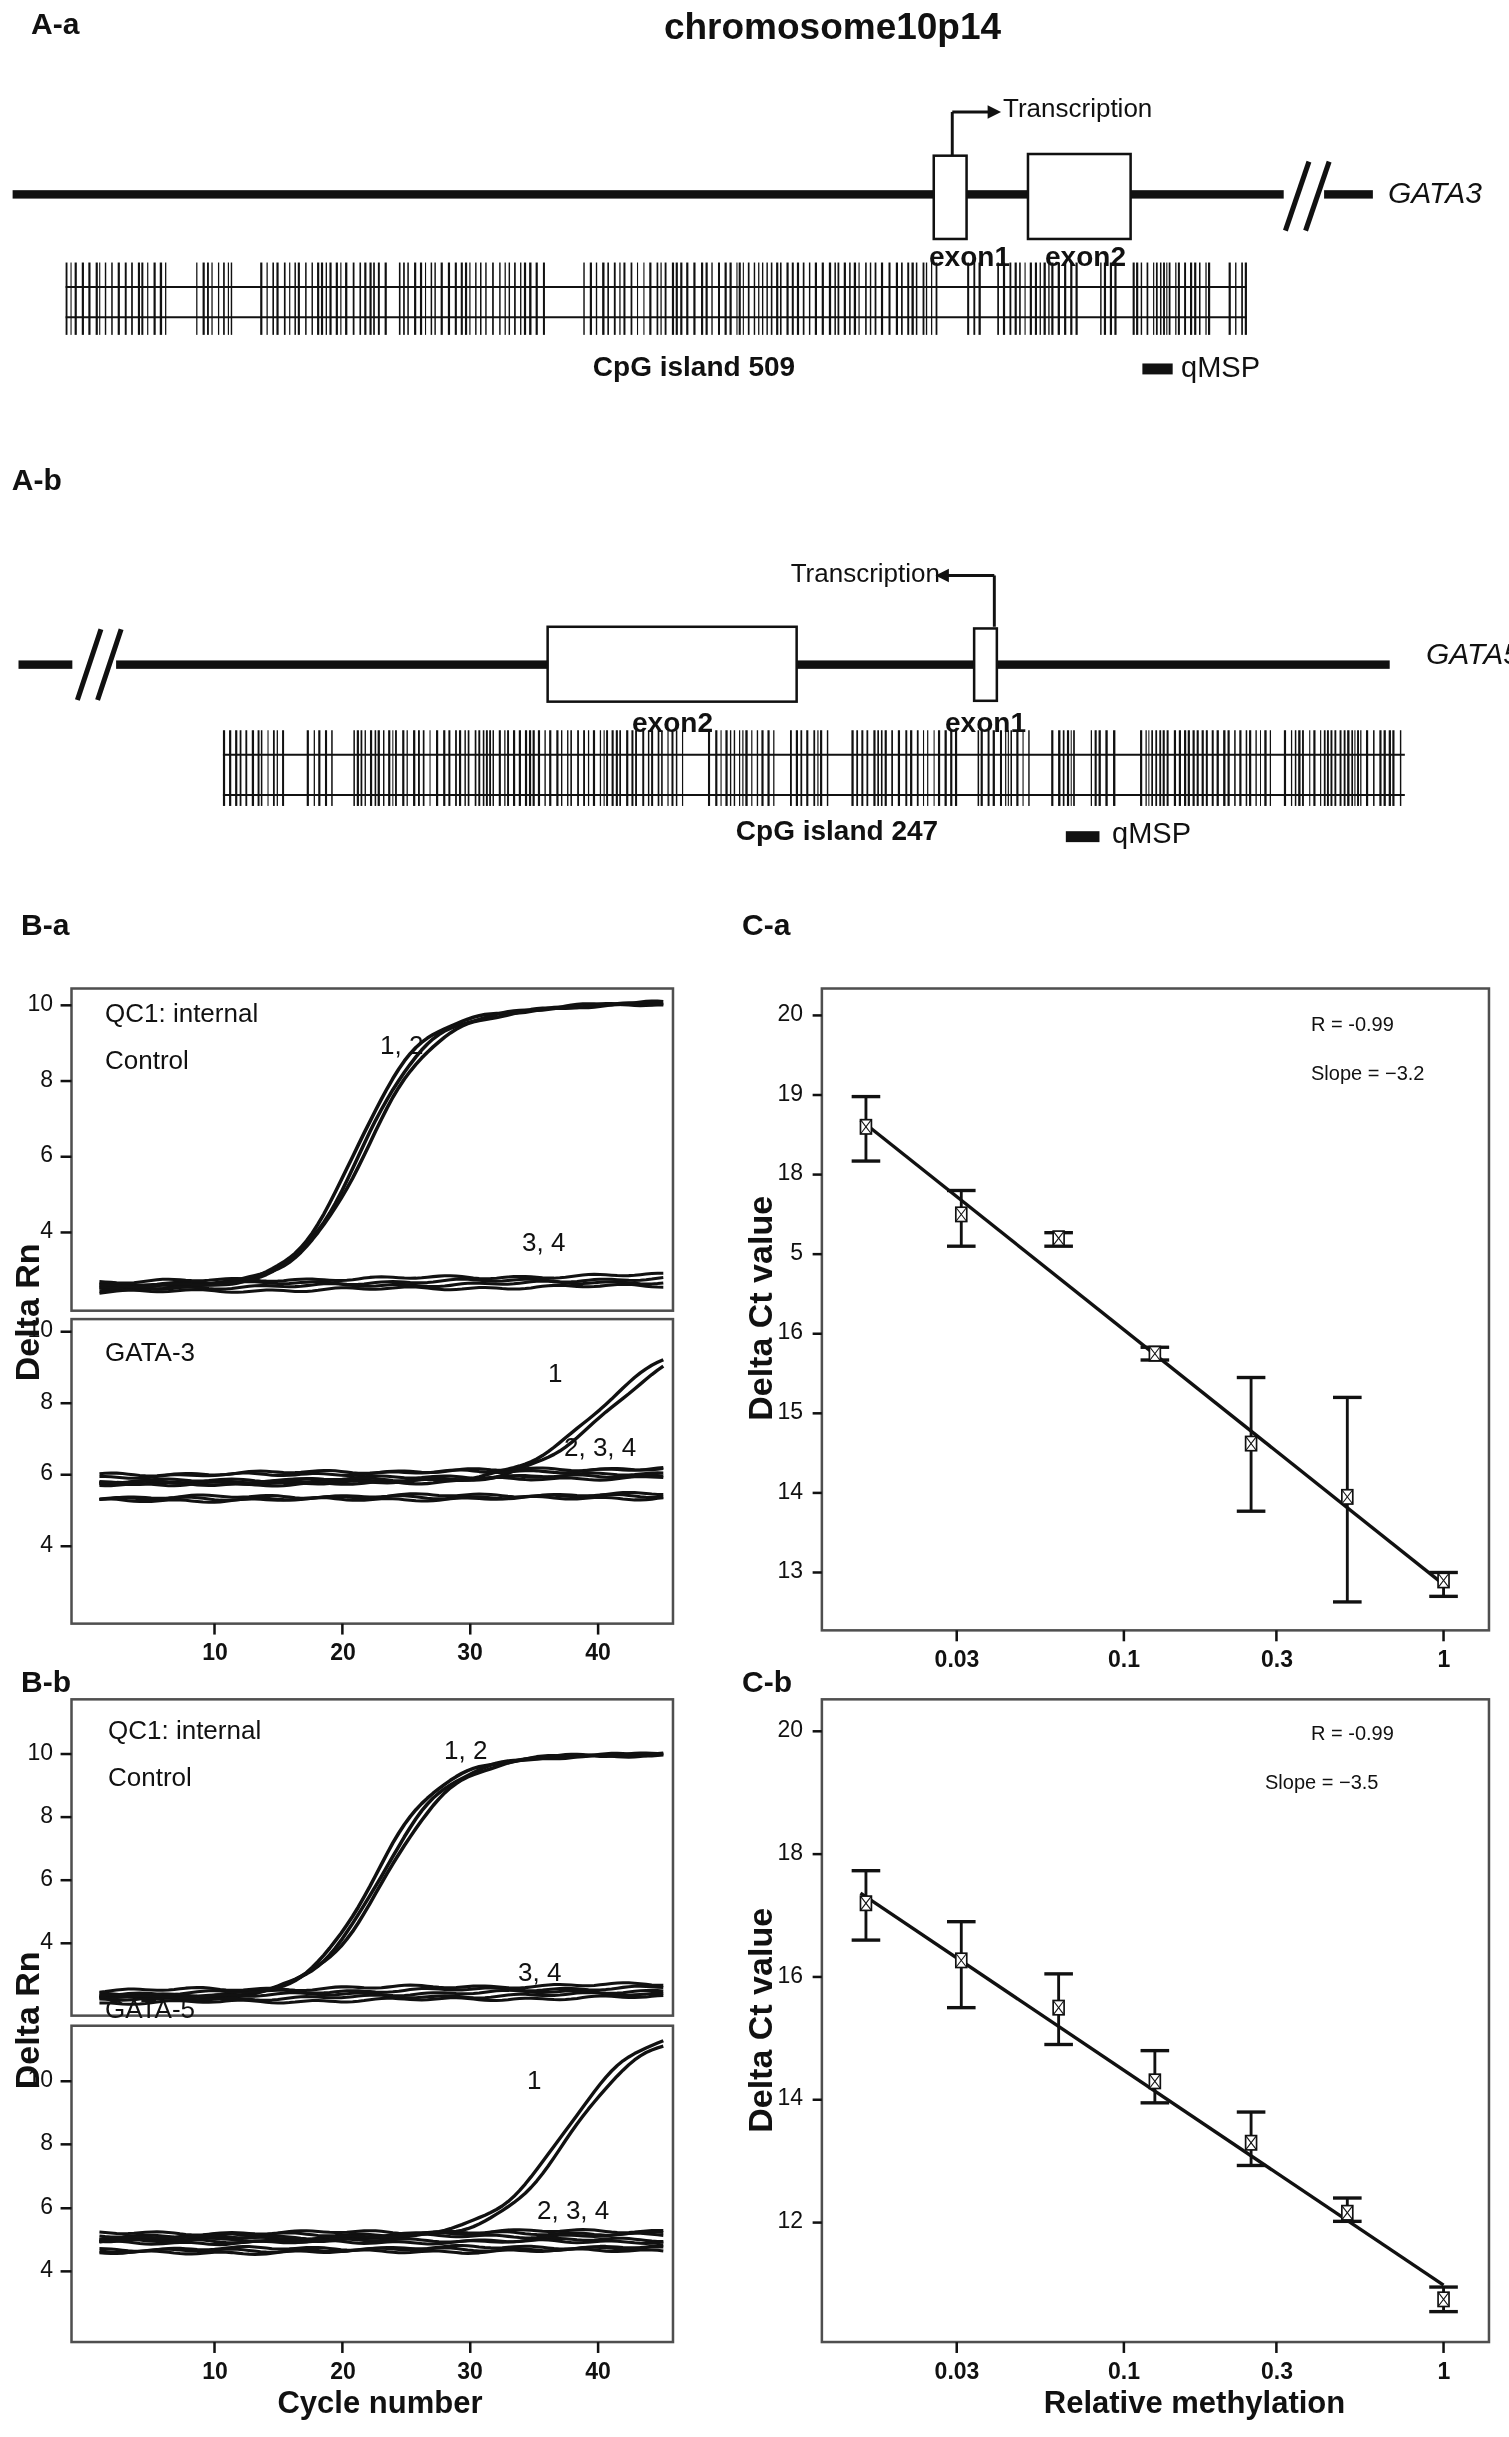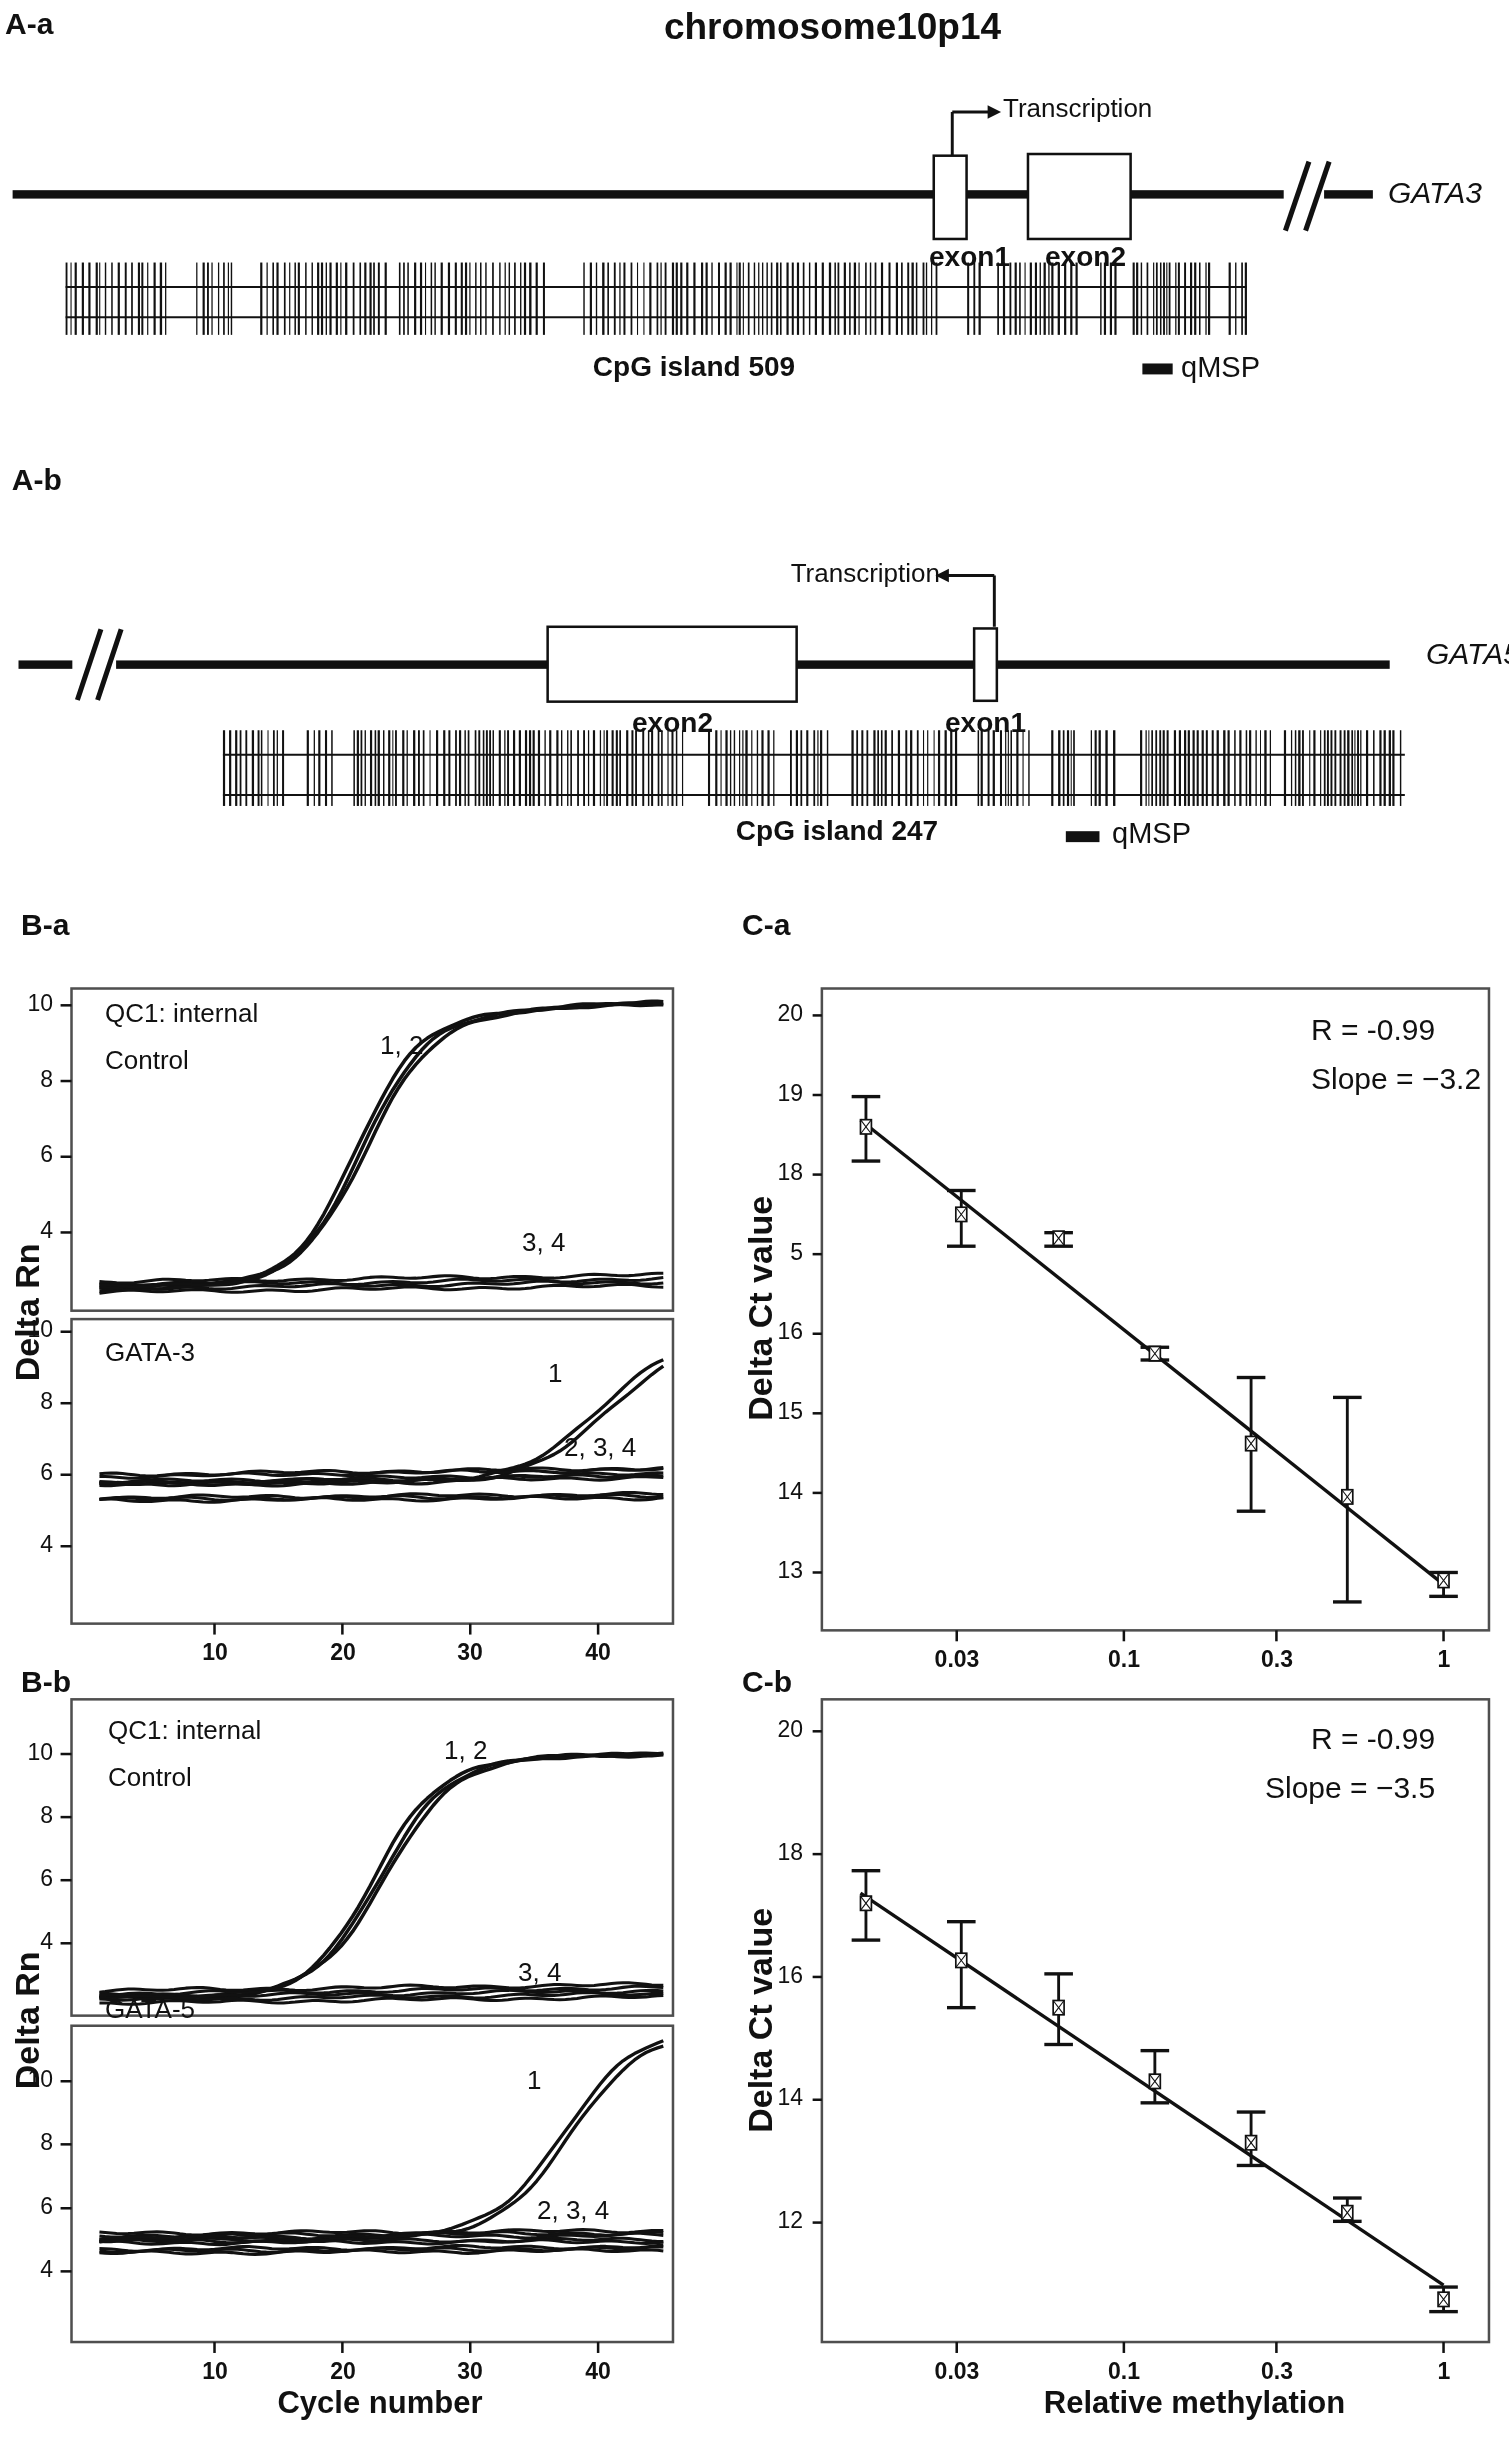--- a/index.html
+++ b/index.html
@@ -11,21 +11,21 @@
   .rt{text-align:right;}
   .rot{transform:rotate(-90deg);}
   .f-sec{font-size:30px;font-weight:700;}
   .f-title{font-size:37px;}
   .f-diag{font-size:26px;}
   .f-exon{font-size:28px;}
   .f-gene{font-size:30px;font-style:italic;}
   .f-cpg{font-size:28px;}
   .f-qmsp{font-size:29px;}
   .f-panel{font-size:26px;}
-  .f-ann{font-size:30px;}
+  .f-ann{font-size:20px;}
   .f-axis{font-size:34px;font-weight:700;}
   .f-xaxis{font-size:31px;font-weight:700;}
   .f-tick{font-size:23px;}
 </style>
 </head>
 <body>
 
 <div id="fig">
   <svg id="art" width="1510" height="2438" viewBox="0 0 1795 2898">
       <rect x="15" y="226" width="1617" height="10" fill="#111111"></rect>
@@ -640,21 +640,21 @@
       <g>
         <line x1="1716" y1="2718.65" x2="1716" y2="2747.85" stroke="#111111" stroke-width="3.4"></line>
         <line x1="1699" y1="2718.65" x2="1733" y2="2718.65" stroke="#111111" stroke-width="4"></line>
         <line x1="1699" y1="2747.85" x2="1733" y2="2747.85" stroke="#111111" stroke-width="4"></line>
         <rect x="1709.5" y="2724.75" width="13" height="17" fill="#fff" stroke="#111111" stroke-width="2"></rect>
         <line x1="1709.5" y1="2724.75" x2="1722.5" y2="2741.75" stroke="#111111" stroke-width="1.3"></line>
         <line x1="1722.5" y1="2724.75" x2="1709.5" y2="2741.75" stroke="#111111" stroke-width="1.3"></line>
       </g>
     </svg>
 
-  <div class="t f-sec" style="left:5px;top:8.4px">A-a</div>
+  <div class="t f-sec" style="left:31px;top:8.4px">A-a</div>
   <div class="t f-title ctr" style="left:580px;top:6.7px;width:505px">chromosome10p14</div>
   <div class="t f-diag" style="left:1003px;top:94px">Transcription</div>
   <div class="t f-exon ctr" style="left:919px;top:242px;width:101px">exon1</div>
   <div class="t f-exon ctr" style="left:1035px;top:242px;width:101px">exon2</div>
   <div class="t f-gene" style="left:1388px;top:177px">GATA3</div>
   <div class="t f-cpg ctr" style="left:568px;top:352px;width:252px">CpG island 509</div>
   <div class="t f-qmsp" style="left:1181px;top:352px">qMSP</div>
 
   <div class="t f-sec" style="left:11.8px;top:464px">A-b</div>
   <div class="t f-diag rt" style="left:688px;top:559px;width:252px">Transcription</div>

